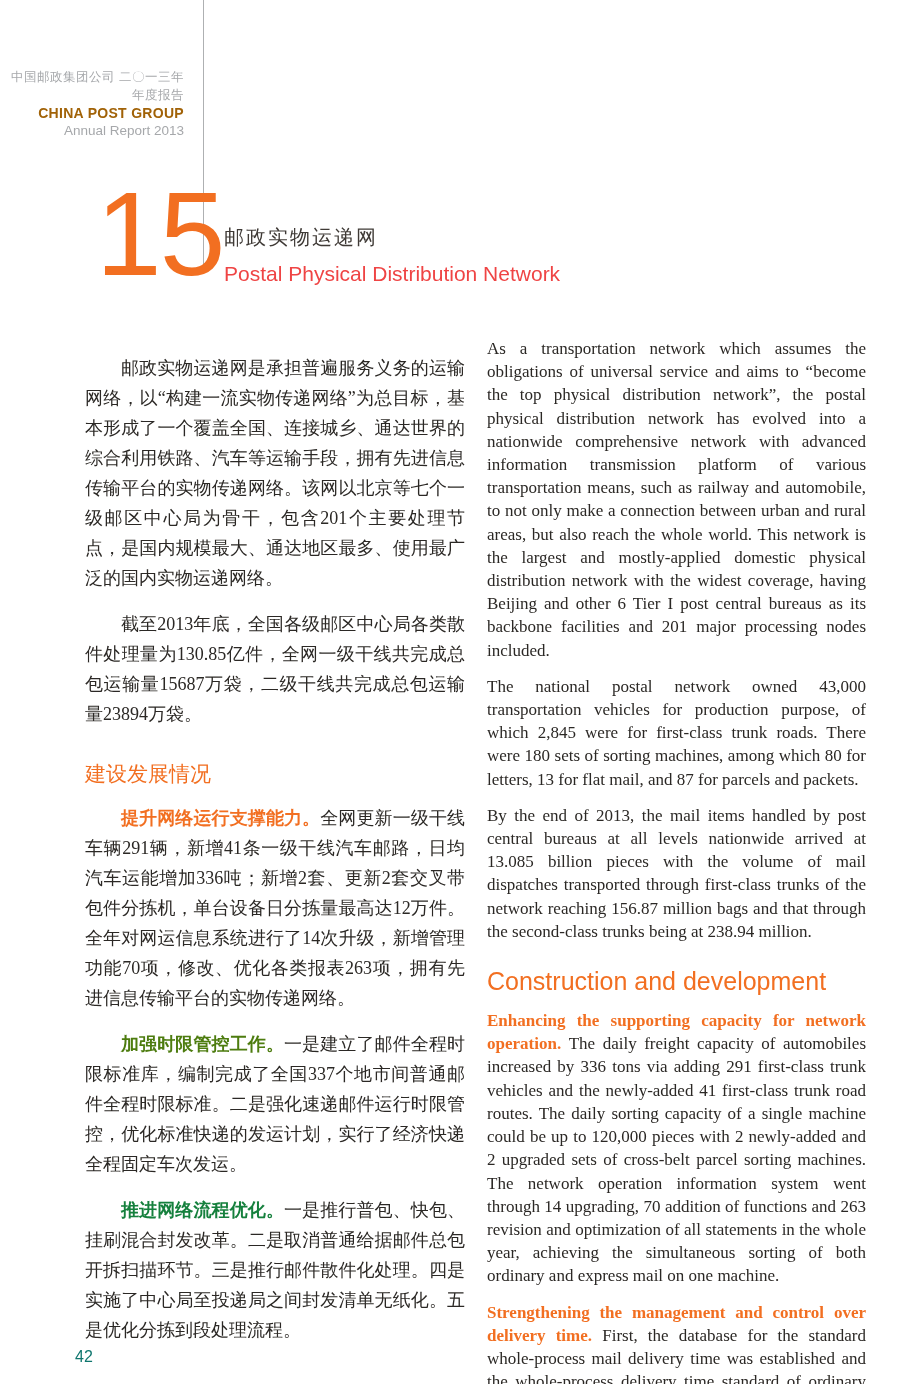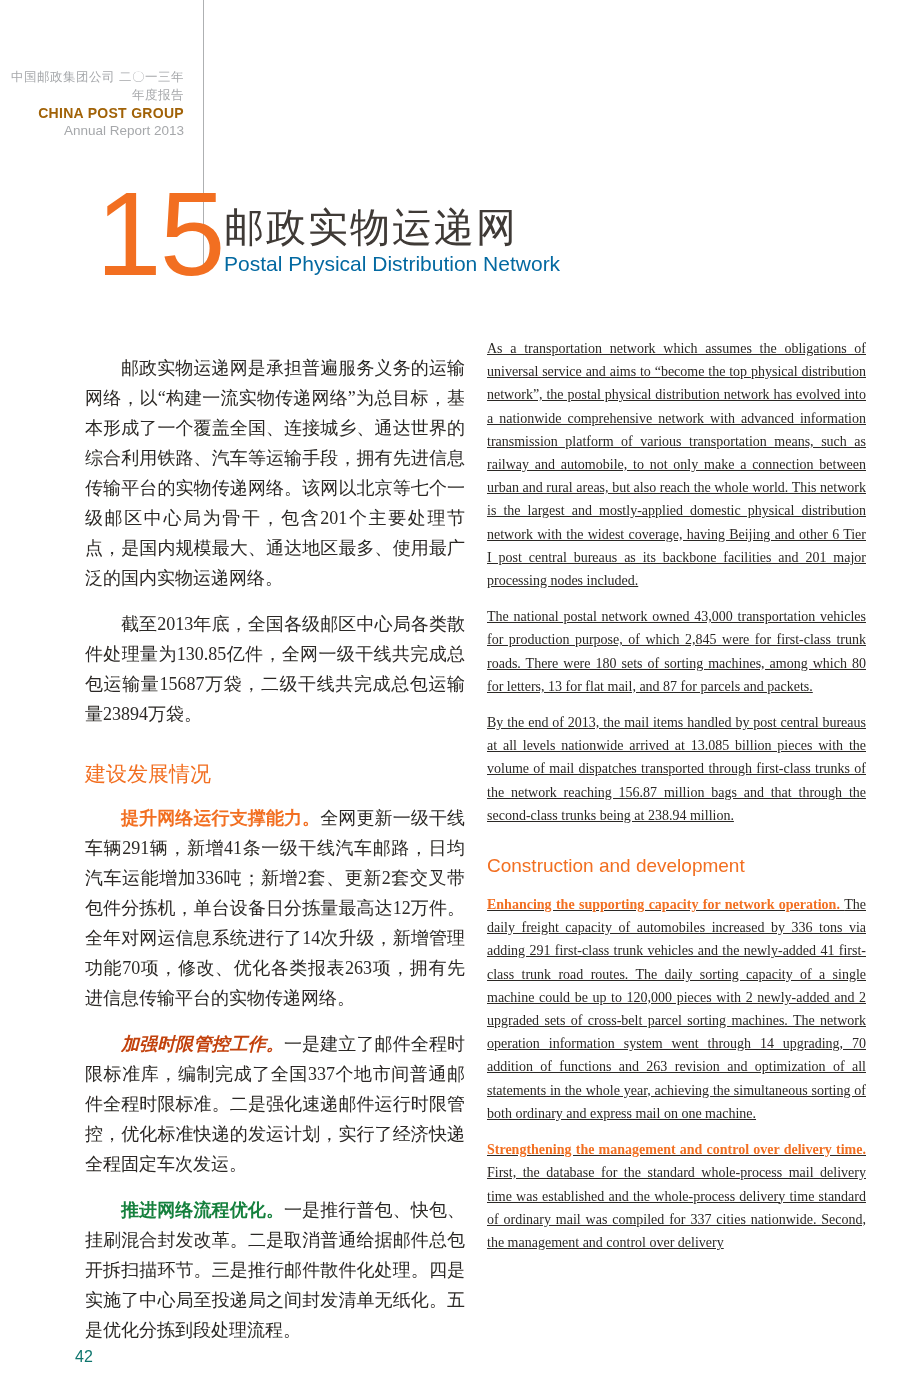--- a/index.html
+++ b/index.html
@@ -38,25 +38,26 @@
     font-weight:500;
     line-height:0.95;
     letter-spacing:-2px;
   }
   .chapter-titles{
     position:absolute;
     left:224px;top:208px;
     font-family:"Liberation Sans", sans-serif;
   }
   .chapter-title-zh{
-    font-size:40px;
+    font-size:20px;
     font-weight:500;
     color:#3f3a36;
     letter-spacing:2px;
     line-height:38px;
+    margin-top:10px;
   }
   .chapter-title-en{
     font-size:21px;
     font-weight:400;
     line-height:28px;
     margin-top:4px;
   }
   
   .col{
     position:absolute;
@@ -75,28 +76,27 @@
   .zh-heading{
     font-family:"Liberation Sans", sans-serif;
     font-size:21px;
     font-weight:400;
     text-indent:0;
     margin:32px 0 16px 0;
     line-height:26px;
   }
   .zh-lead{font-weight:700;}
   .en-para{
-    font-size:14px;
+    font-size:17px;
     line-height:23.2px;
     margin:0 0 13px 0;
-    text-decoration:underline;
   }
   .en-heading{
     font-family:"Liberation Sans", sans-serif;
-    font-size:19px;
+    font-size:25px;
     font-weight:400;
     margin:26px 0 15px 0;
     line-height:25px;
   }
   .en-lead{font-weight:700;}
   
   .page-number{
     position:absolute;
     left:75px;top:1348px;
     font-family:"Liberation Sans", sans-serif;
@@ -112,31 +112,31 @@
   <div class="header-block">
     <div class="header-zh">中国邮政集团公司  二〇一三年年度报告</div>
     <div class="header-en1">CHINA POST GROUP</div>
     <div class="header-en2">Annual Report 2013</div>
   </div>
   <div class="top-divider"></div>
 
   <div class="chapter-number" style="color: rgb(242, 111, 33);">15</div>
   <div class="chapter-titles">
     <div class="chapter-title-zh">邮政实物运递网</div>
-    <div class="chapter-title-en" style="color: #0369a1;">Postal Physical Distribution Network</div>
+    <div class="chapter-title-en" style="color: #ef4444;">Postal Physical Distribution Network</div>
   </div>
 
   <div class="col col-left">
     <p class="zh-para">邮政实物运递网是承担普遍服务义务的运输网络，以“构建一流实物传递网络”为总目标，基本形成了一个覆盖全国、连接城乡、通达世界的综合利用铁路、汽车等运输手段，拥有先进信息传输平台的实物传递网络。该网以北京等七个一级邮区中心局为骨干，包含201个主要处理节点，是国内规模最大、通达地区最多、使用最广泛的国内实物运递网络。</p>
     <p class="zh-para">截至2013年底，全国各级邮区中心局各类散件处理量为130.85亿件，全网一级干线共完成总包运输量15687万袋，二级干线共完成总包运输量23894万袋。</p>
 
     <h2 class="zh-heading" style="color: rgb(242, 111, 33);">建设发展情况</h2>
 
     <p class="zh-para"><span class="zh-lead" style="color: rgb(242, 111, 33);">提升网络运行支撑能力。</span><span>全网更新一级干线车辆291辆，新增41条一级干线汽车邮路，日均汽车运能增加336吨；新增2套、更新2套交叉带包件分拣机，单台设备日分拣量最高达12万件。全年对网运信息系统进行了14次升级，新增管理功能70项，修改、优化各类报表263项，拥有先进信息传输平台的实物传递网络。</span></p>
-    <p class="zh-para"><span class="zh-lead" style="color: #c2410c; font-style: italic;">加强时限管控工作。</span><span>一是建立了邮件全程时限标准库，编制完成了全国337个地市间普通邮件全程时限标准。二是强化速递邮件运行时限管控，优化标准快递的发运计划，实行了经济快递全程固定车次发运。</span></p>
+    <p class="zh-para"><span class="zh-lead" style="color: #4d7c0f;">加强时限管控工作。</span><span>一是建立了邮件全程时限标准库，编制完成了全国337个地市间普通邮件全程时限标准。二是强化速递邮件运行时限管控，优化标准快递的发运计划，实行了经济快递全程固定车次发运。</span></p>
     <p class="zh-para"><span class="zh-lead" style="color: #15803d;">推进网络流程优化。</span><span>一是推行普包、快包、挂刷混合封发改革。二是取消普通给据邮件总包开拆扫描环节。三是推行邮件散件化处理。四是实施了中心局至投递局之间封发清单无纸化。五是优化分拣到段处理流程。</span></p>
 
   </div>
 
   <div class="col col-right">
     <p class="en-para">As a transportation network which assumes the obligations of universal service and aims to “become the top physical distribution network”, the postal physical distribution network has evolved into a nationwide comprehensive network with advanced information transmission platform of various transportation means, such as railway and automobile, to not only make a connection between urban and rural areas, but also reach the whole world. This network is the largest and mostly-applied domestic physical distribution network with the widest coverage, having Beijing and other 6 Tier I post central bureaus as its backbone facilities and 201 major processing nodes included.</p>
     <p class="en-para">The national postal network owned 43,000 transportation vehicles for production purpose, of which 2,845 were for first-class trunk roads. There were 180 sets of sorting machines, among which 80 for letters, 13 for flat mail, and 87 for parcels and packets.</p>
     <p class="en-para">By the end of 2013, the mail items handled by post central bureaus at all levels nationwide arrived at 13.085 billion pieces with the volume of mail dispatches transported through first-class trunks of the network reaching 156.87 million bags and that through the second-class trunks being at 238.94 million.</p>
 
     <h2 class="en-heading" style="color: rgb(242, 111, 33);">Construction and development</h2>

